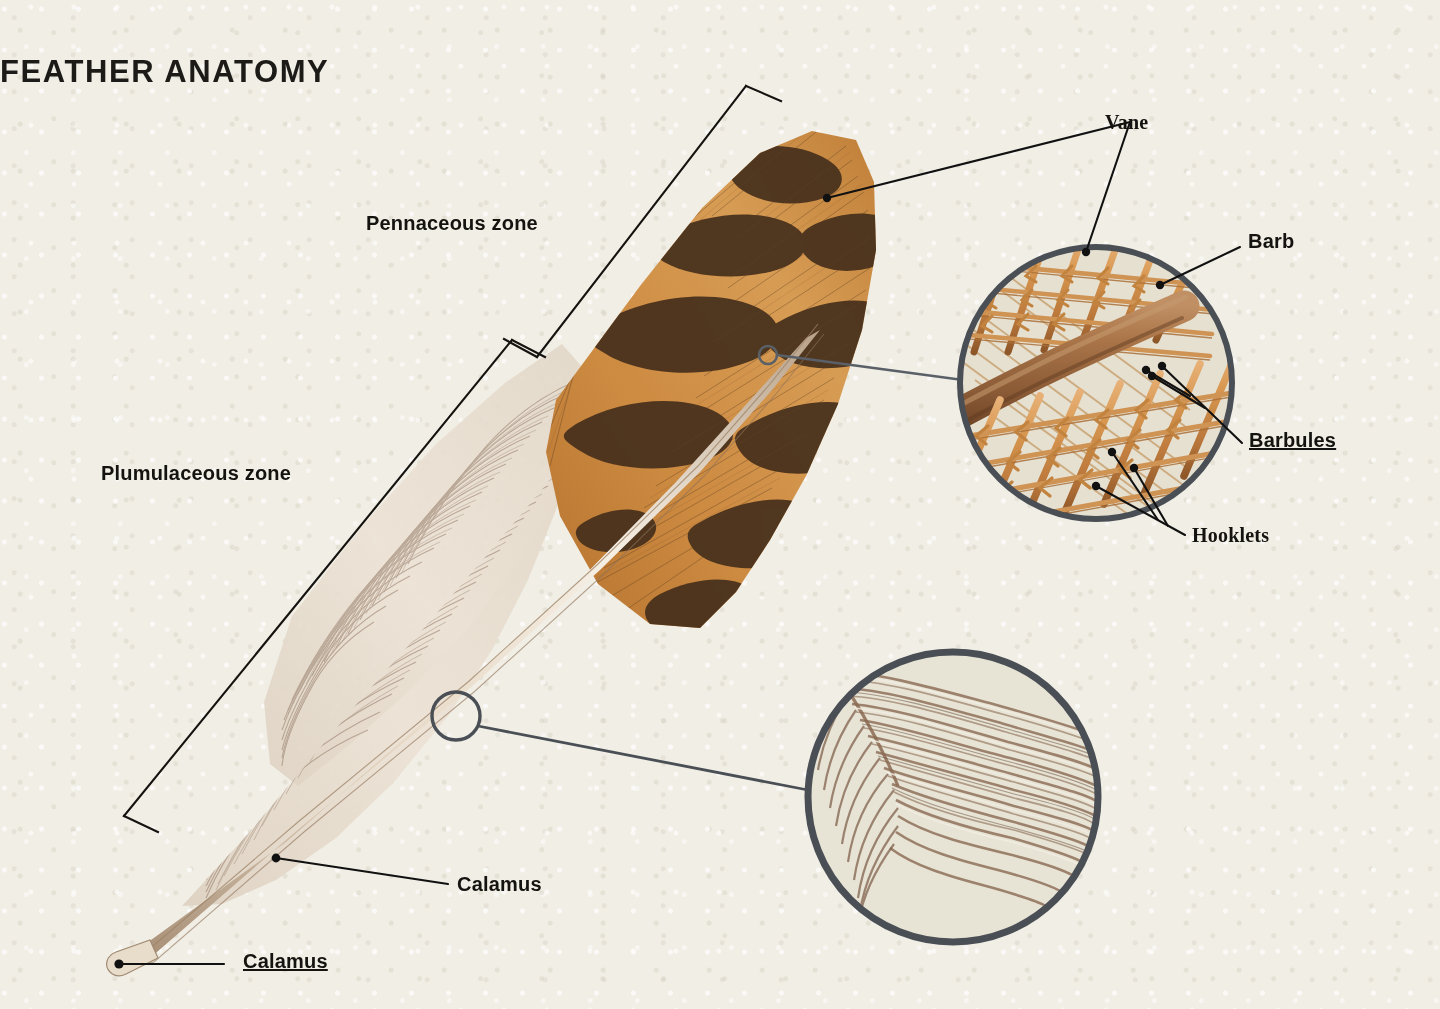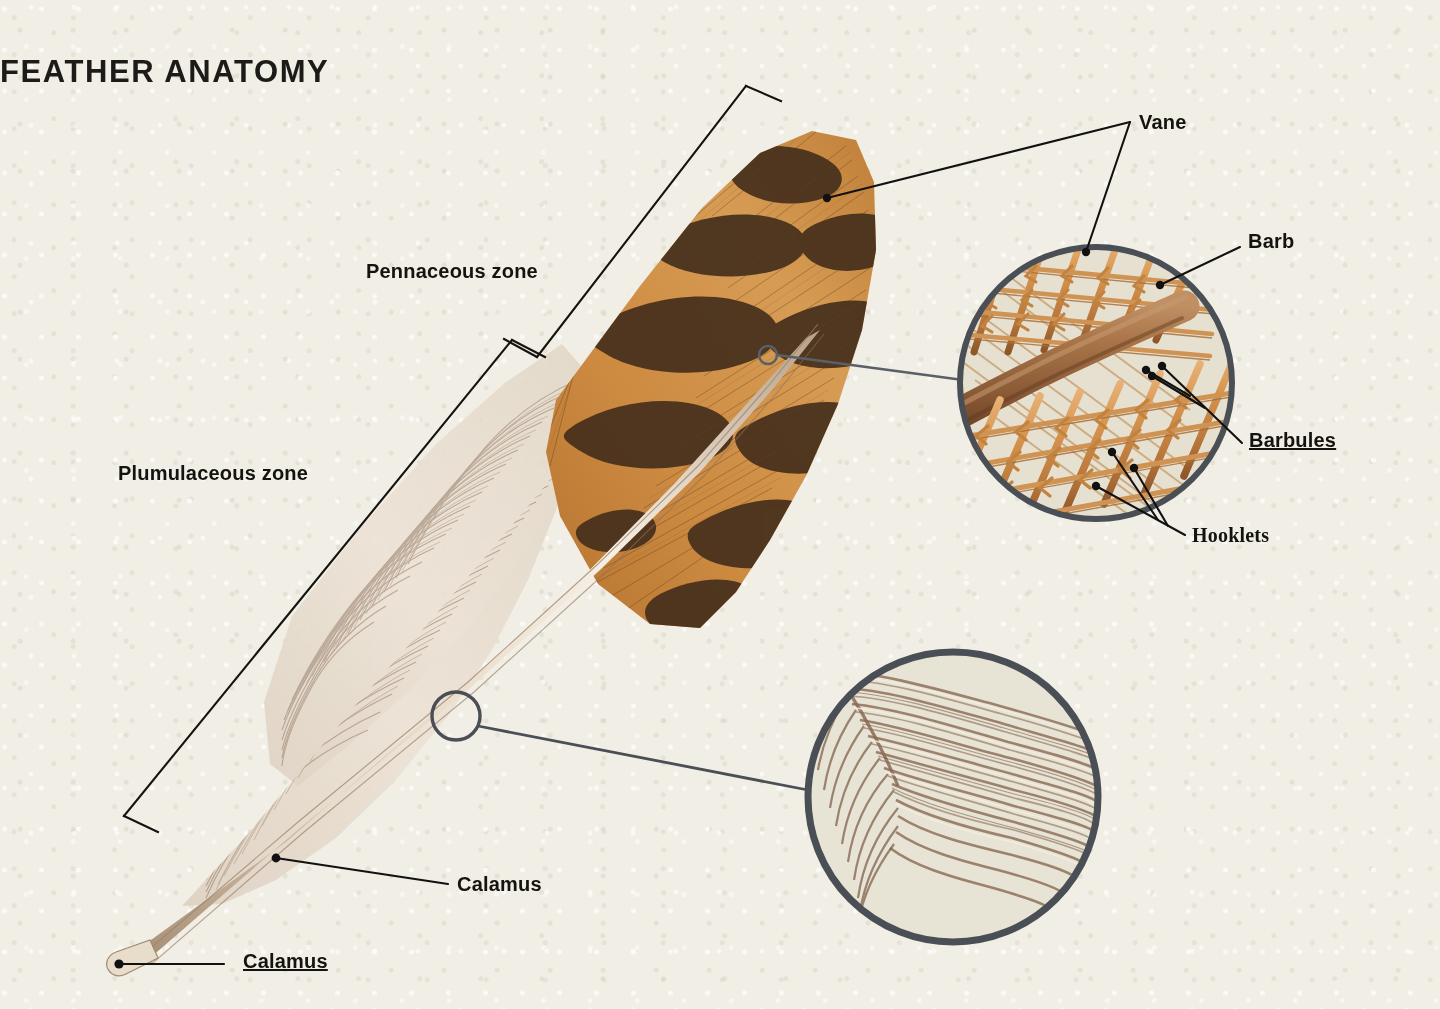--- a/index.html
+++ b/index.html
@@ -47,23 +47,23 @@
     margin-top: 40px;
   }
   .lbl {
     position: absolute;
     font-size: 20px;
     font-weight: 700;
     color: #14130f;
     letter-spacing: .2px;
     white-space: nowrap;
   }
-  .lbl-pennaceous { left: 366px; top: 212px; margin-top: 48px; }
-  .lbl-plumulaceous { left: 118px; top: 462px; }
-  .lbl-vane { left: 1139px; top: 111px; }
+  .lbl-pennaceous { left: 366px; top: 212px; }
+  .lbl-plumulaceous { left: 101px; top: 462px; }
+  .lbl-vane { left: 1105px; top: 111px; font-family: Liberation Serif, serif; }
   .lbl-barb { left: 1248px; top: 230px; }
   .lbl-barbules { left: 1249px; top: 429px; text-decoration: underline; }
   .lbl-hooklets { left: 1192px; top: 524px; font-family: Liberation Serif, serif; }
   .lbl-rachis { left: 457px; top: 873px; }
   .lbl-calamus { left: 243px; top: 950px; text-decoration: underline; }
 </style>
 </head>
 <body>
 
 <div id="stage">

